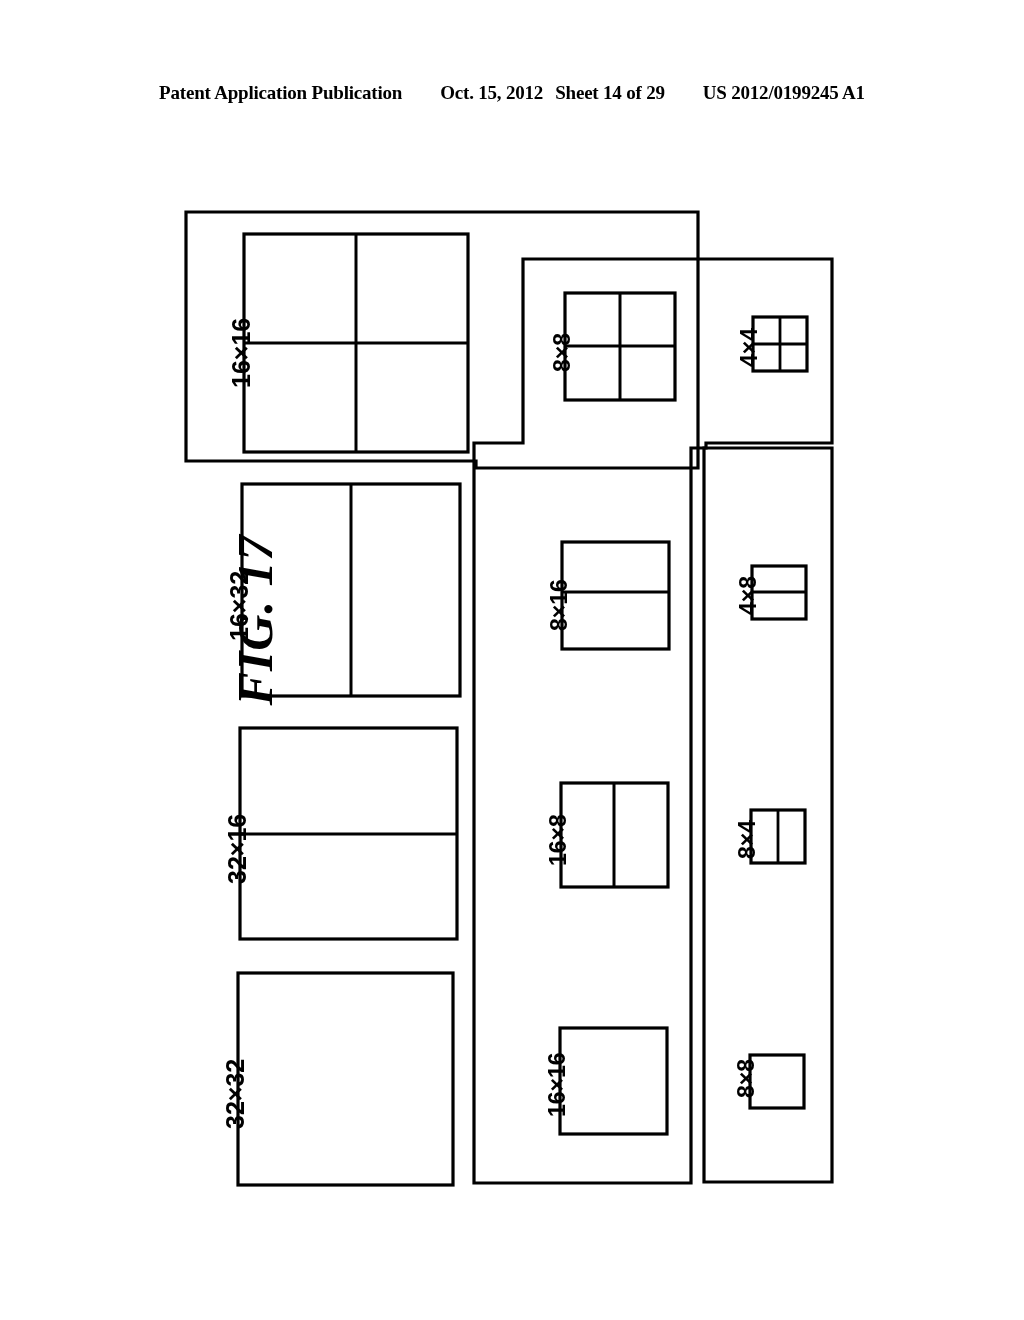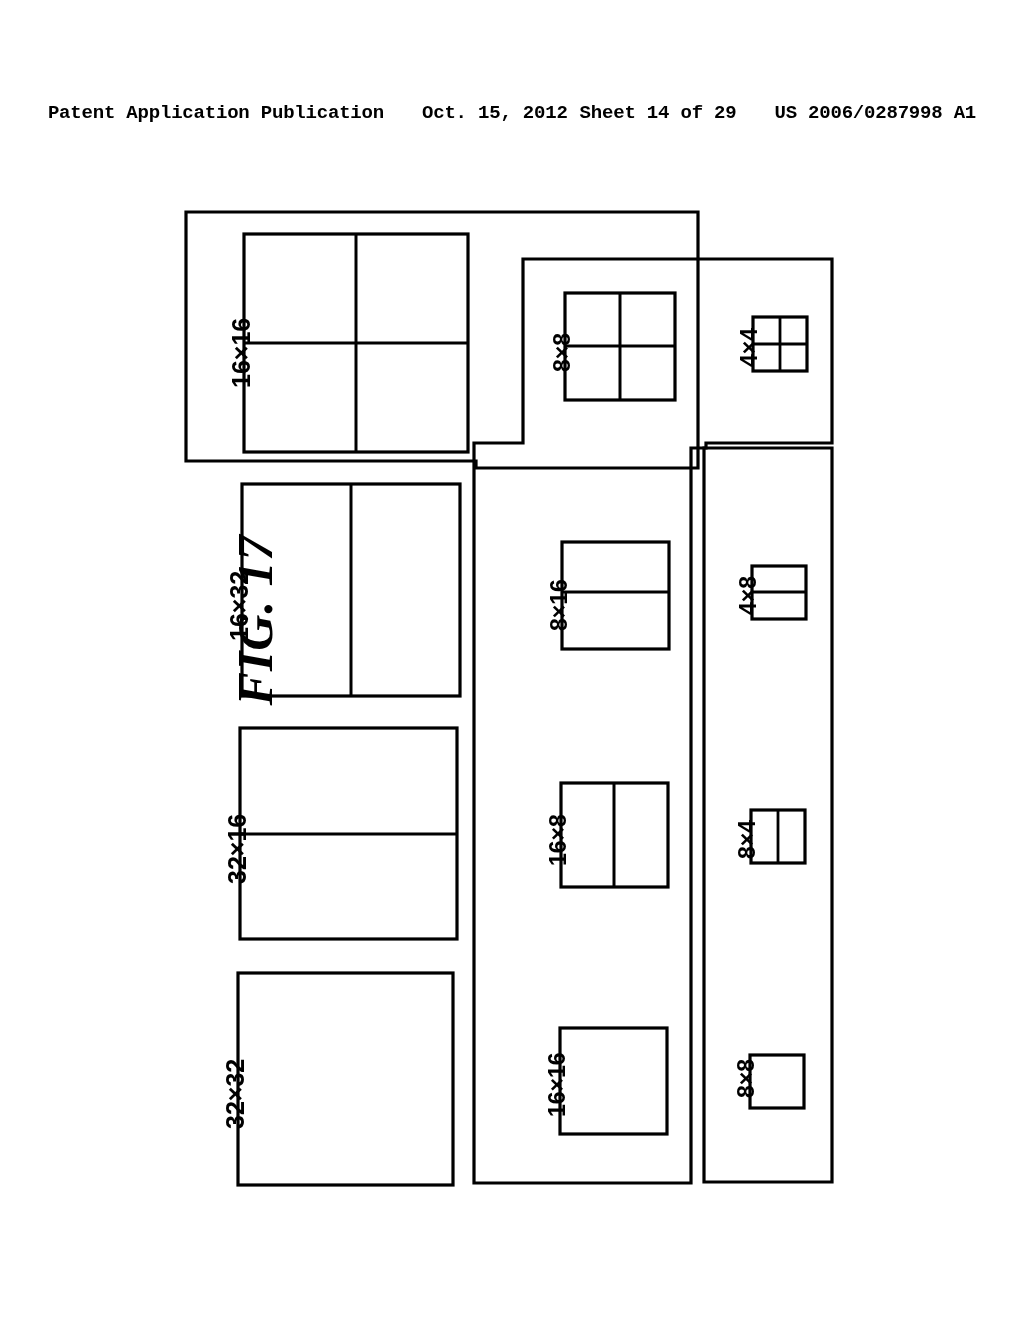--- a/index.html
+++ b/index.html
@@ -21,26 +21,25 @@
   #page-header {
     position: absolute;
     left: 0;
     top: 82px;
     width: 1024px;
     height: 30px;
     display: flex;
     flex-direction: row;
     justify-content: center;
     align-items: baseline;
-    font-family: Liberation Mono, monospace;
+    font-family: Liberation Serif, serif;
     font-weight: bold;
     font-size: 19px;
     letter-spacing: -0.2px;
     white-space: nowrap;
-    margin-top: 20px;
   }
   #page-header .hdr-seg { display: inline-block; }
   #page-header .gap-lg { width: 38px; display: inline-block; }
   #page-header .gap-sm { width: 12px; display: inline-block; }
 
   
   #figure-canvas {
     position: absolute;
     left: 0;
     top: 0;
@@ -90,21 +89,21 @@
 </head>
 <body>
 
 <div id="page-header">
   <span class="hdr-seg">Patent Application Publication</span>
   <span class="gap-lg"></span>
   <span class="hdr-seg">Oct. 15, 2012</span>
   <span class="gap-sm"></span>
   <span class="hdr-seg">Sheet 14 of 29</span>
   <span class="gap-lg"></span>
-  <span class="hdr-seg">US 2006/0287998 A1</span>
+  <span class="hdr-seg">US 2012/0199245 A1</span>
 </div>
 
 <div id="figure-canvas">
   <svg width="1024" height="1320" viewBox="0 0 1024 1320">
 
     <path d="M 186 212 L 698 212 L 698 252 L 698 468 L 476 468 L 476 461 L 186 461 Z" fill="none" stroke="#000000" stroke-width="3.2" stroke-linejoin="miter" stroke-linecap="square"></path>
 
     <path d="M 523 259 L 832 259 L 832 443 L 706 443 L 706 448 L 691 448
              L 691 1183 L 474 1183 L 474 461 L 474 443 L 523 443 Z" fill="none" stroke="#000000" stroke-width="3.2" stroke-linejoin="miter" stroke-linecap="square"></path>
 

